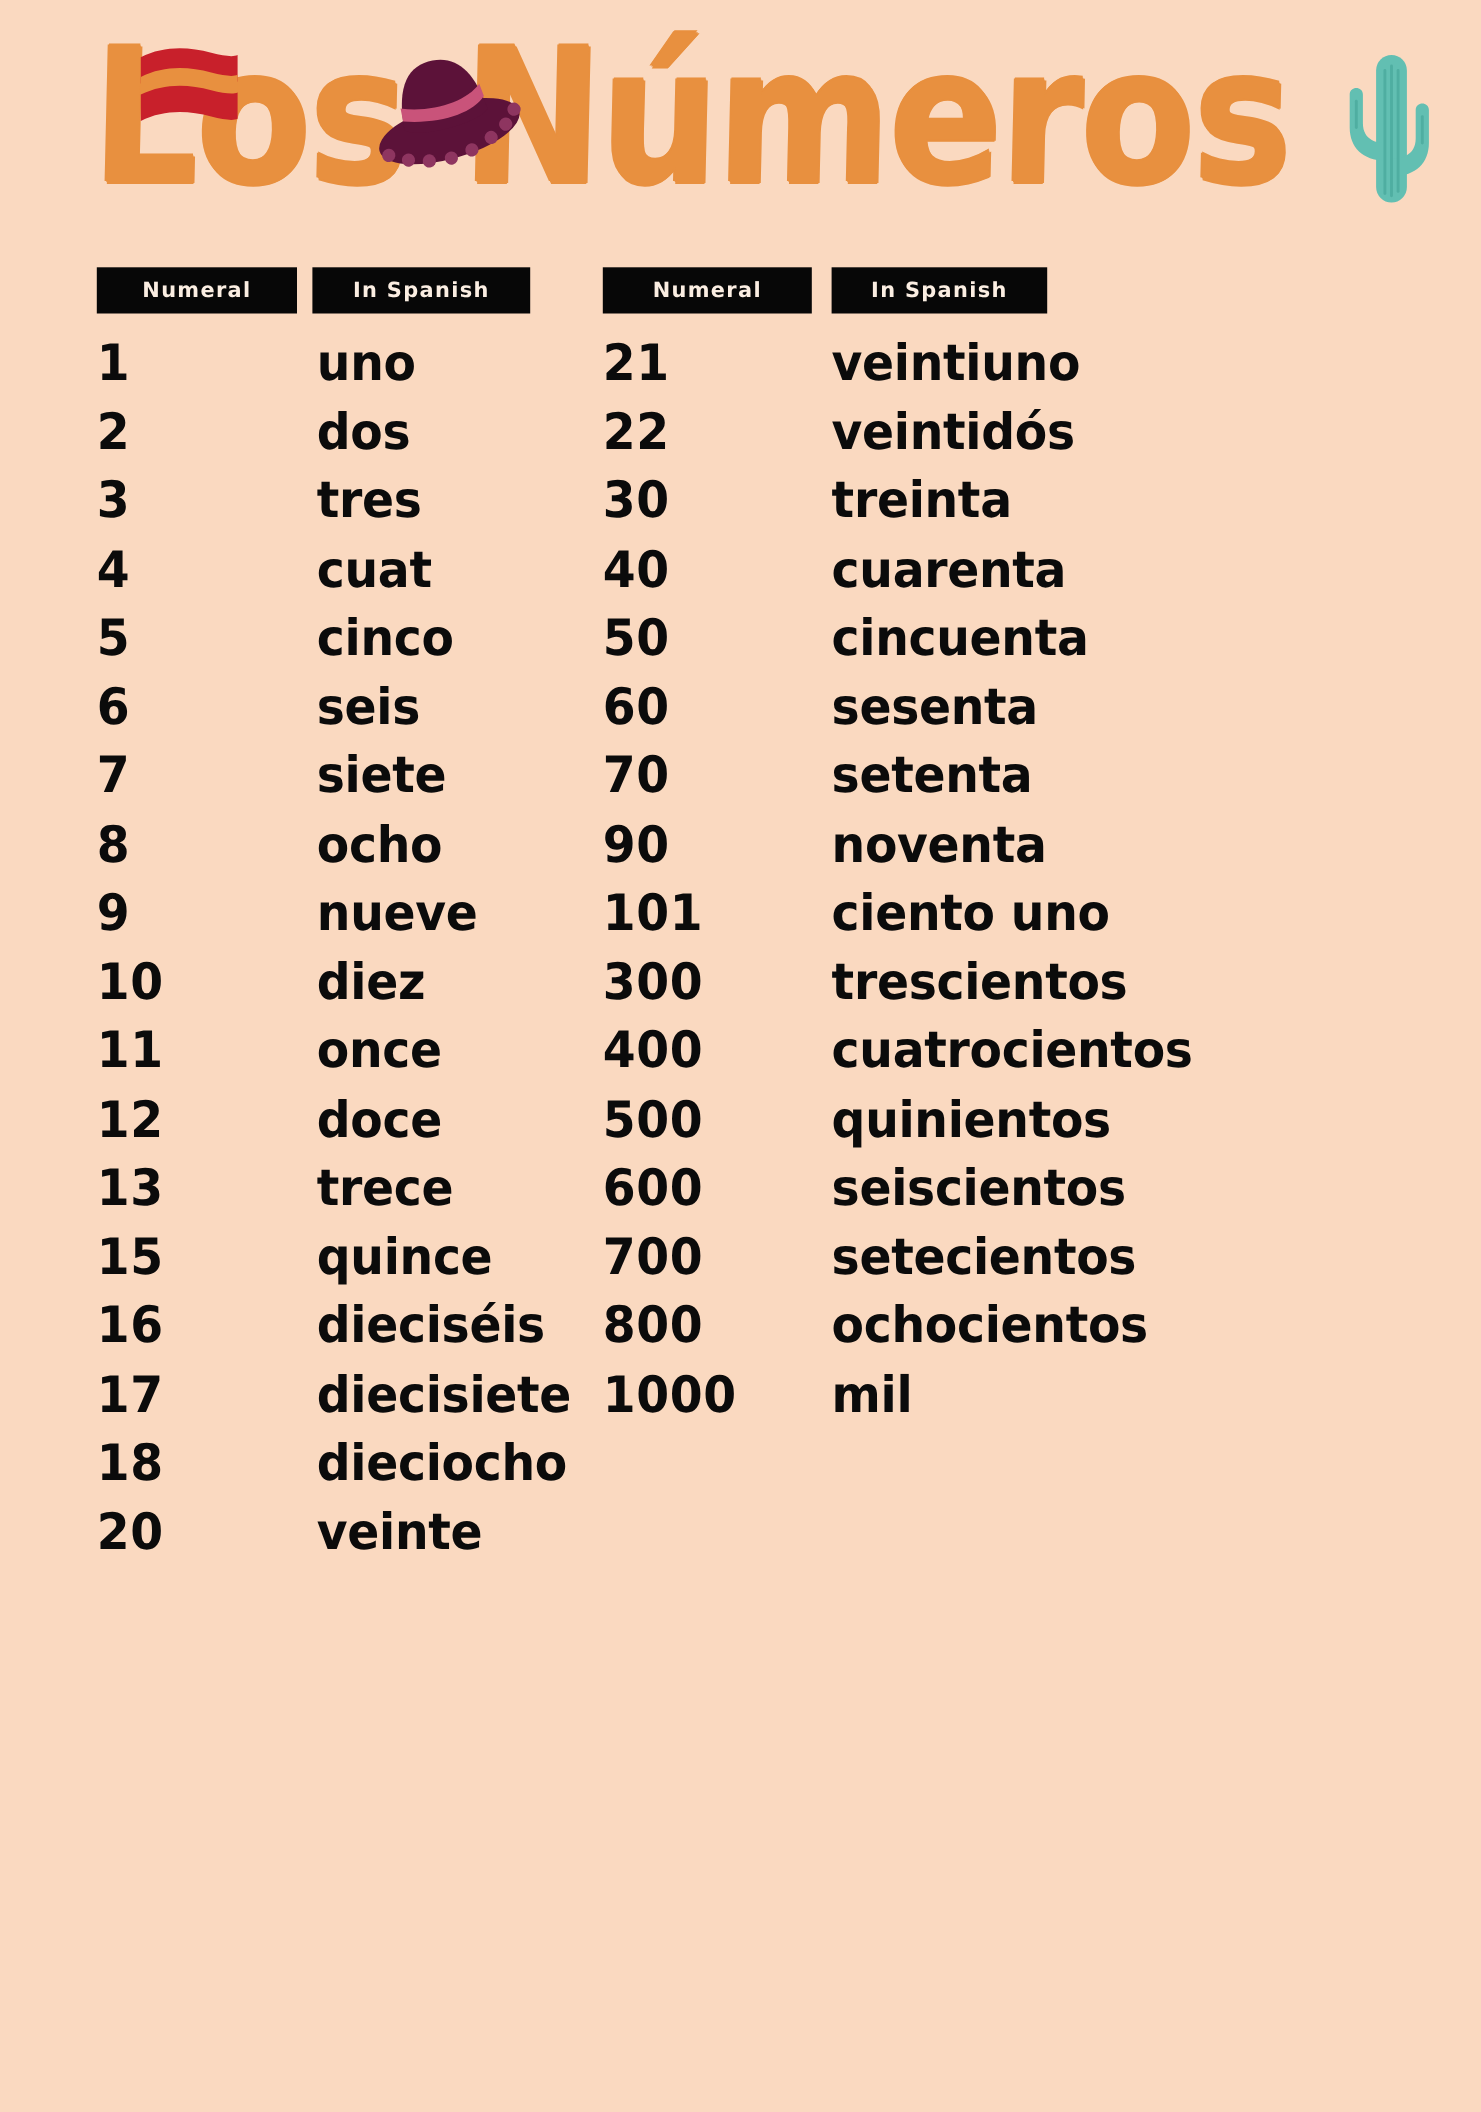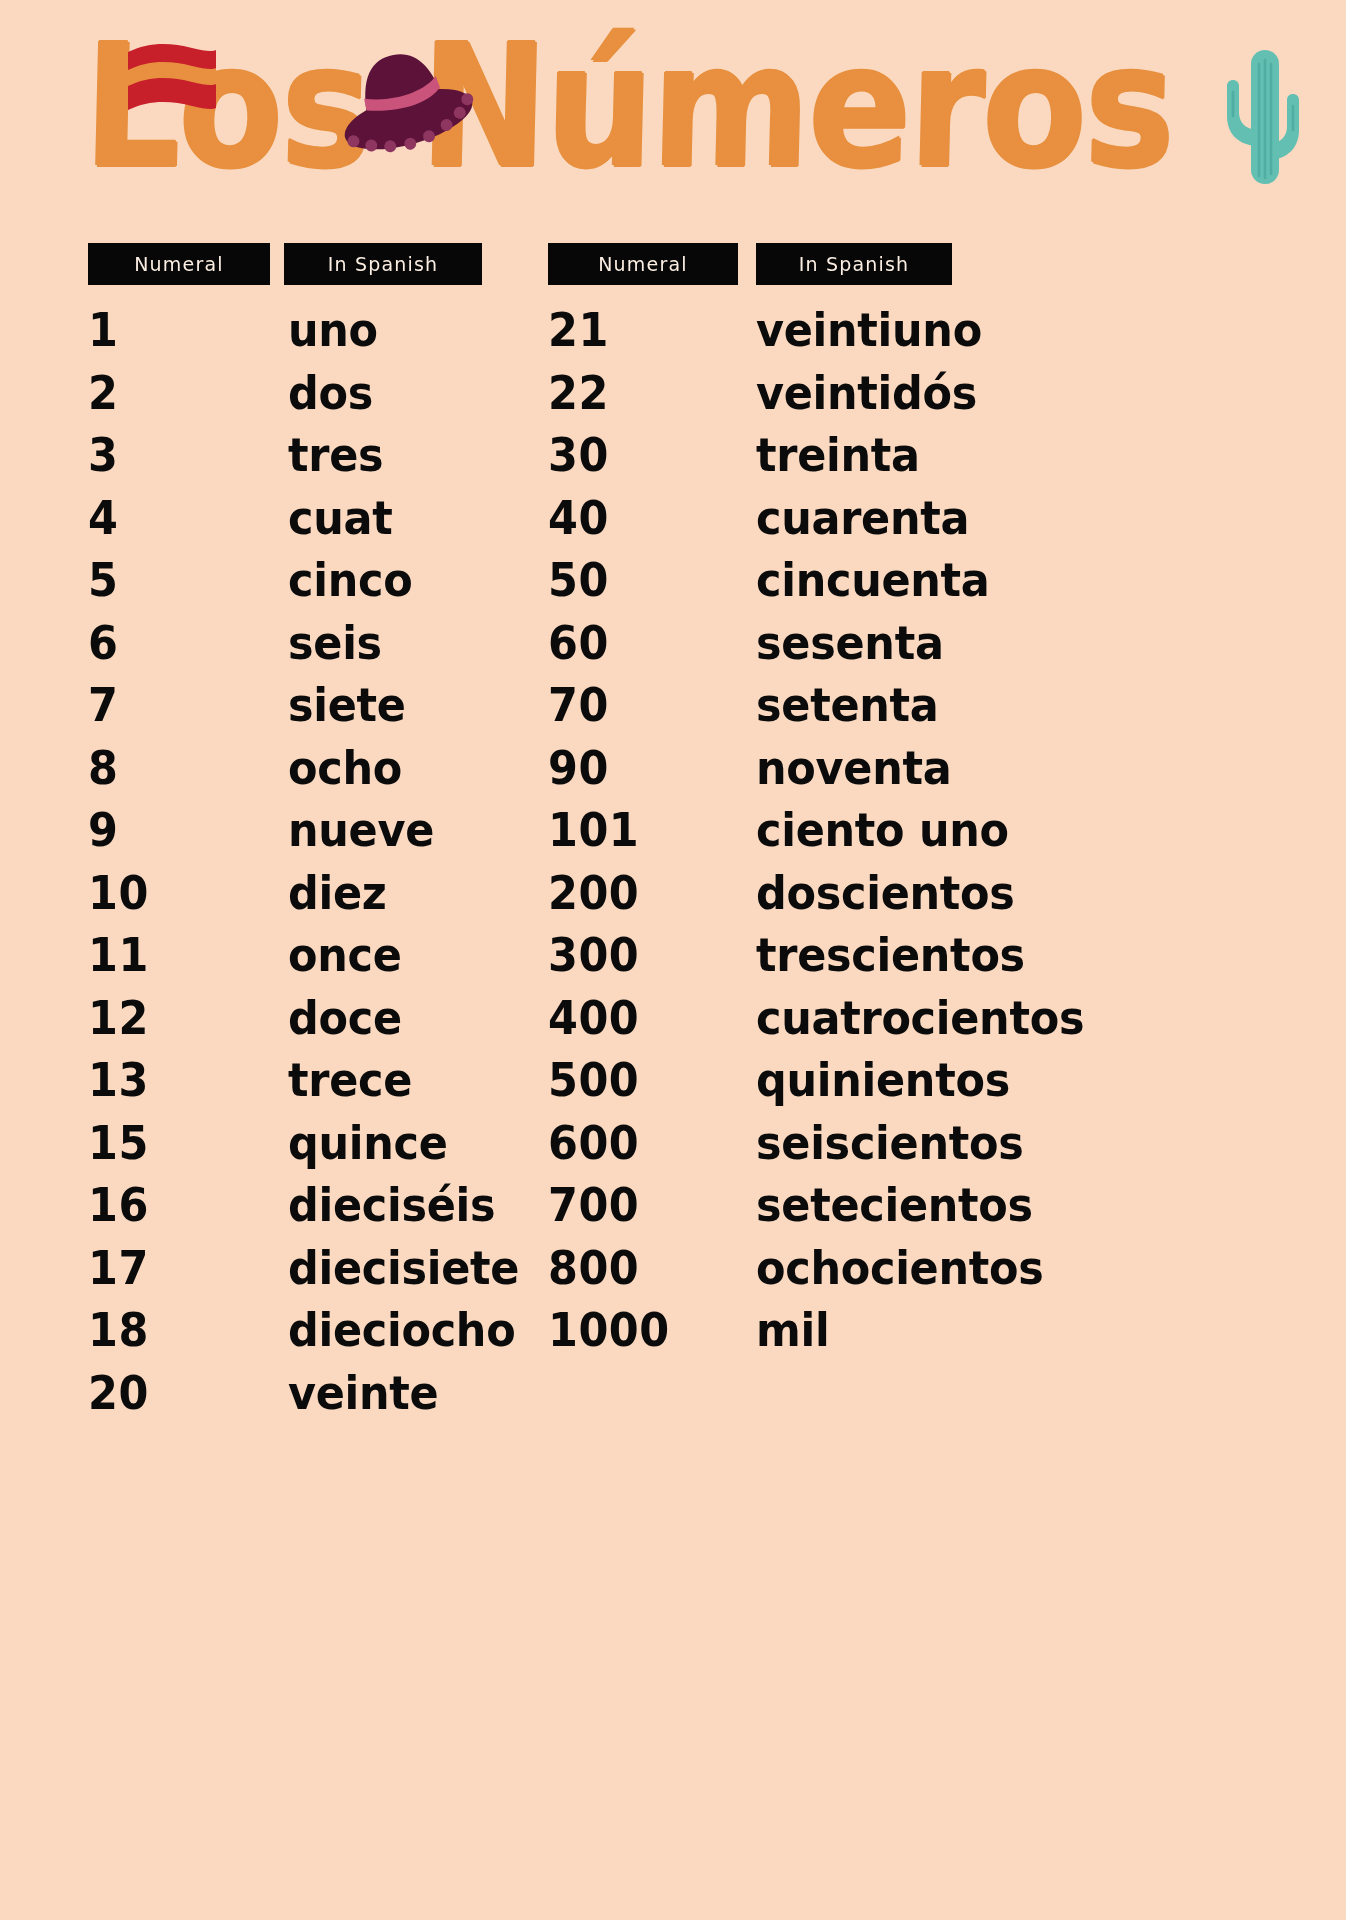--- a/index.html
+++ b/index.html
@@ -92,21 +92,21 @@
   .head-row {
     display: flex;
     height: 42px;
     margin-bottom: 22px;
   }
   .head-cell {
     background: #070707;
     color: #FBEEE2;
     font-family: "DejaVu Sans", sans-serif;
     font-size: 19px;
-    font-weight: normal;
+    font-weight: bold;
     letter-spacing: 1.2px;
     display: flex;
     align-items: center;
     justify-content: center;
     height: 42px;
     box-sizing: border-box;
   }
   #table-left  .head-cell.num  { width: 182px; margin-right: 14px; }
   #table-left  .head-cell.word { width: 198px; }
   #table-right .head-cell.num  { width: 190px; margin-right: 18px; }
@@ -307,24 +307,20 @@
           </div>
         <div class="row">
             <span class="cell-num">90</span>
             <span class="cell-word">noventa</span>
           </div>
         <div class="row">
             <span class="cell-num">101</span>
             <span class="cell-word">ciento uno</span>
           </div>
         <div class="row">
-            <span class="cell-num">200</span>
-            <span class="cell-word">doscientos</span>
-          </div>
-        <div class="row">
             <span class="cell-num">300</span>
             <span class="cell-word">trescientos</span>
           </div>
         <div class="row">
             <span class="cell-num">400</span>
             <span class="cell-word">cuatrocientos</span>
           </div>
         <div class="row">
             <span class="cell-num">500</span>
             <span class="cell-word">quinientos</span>

